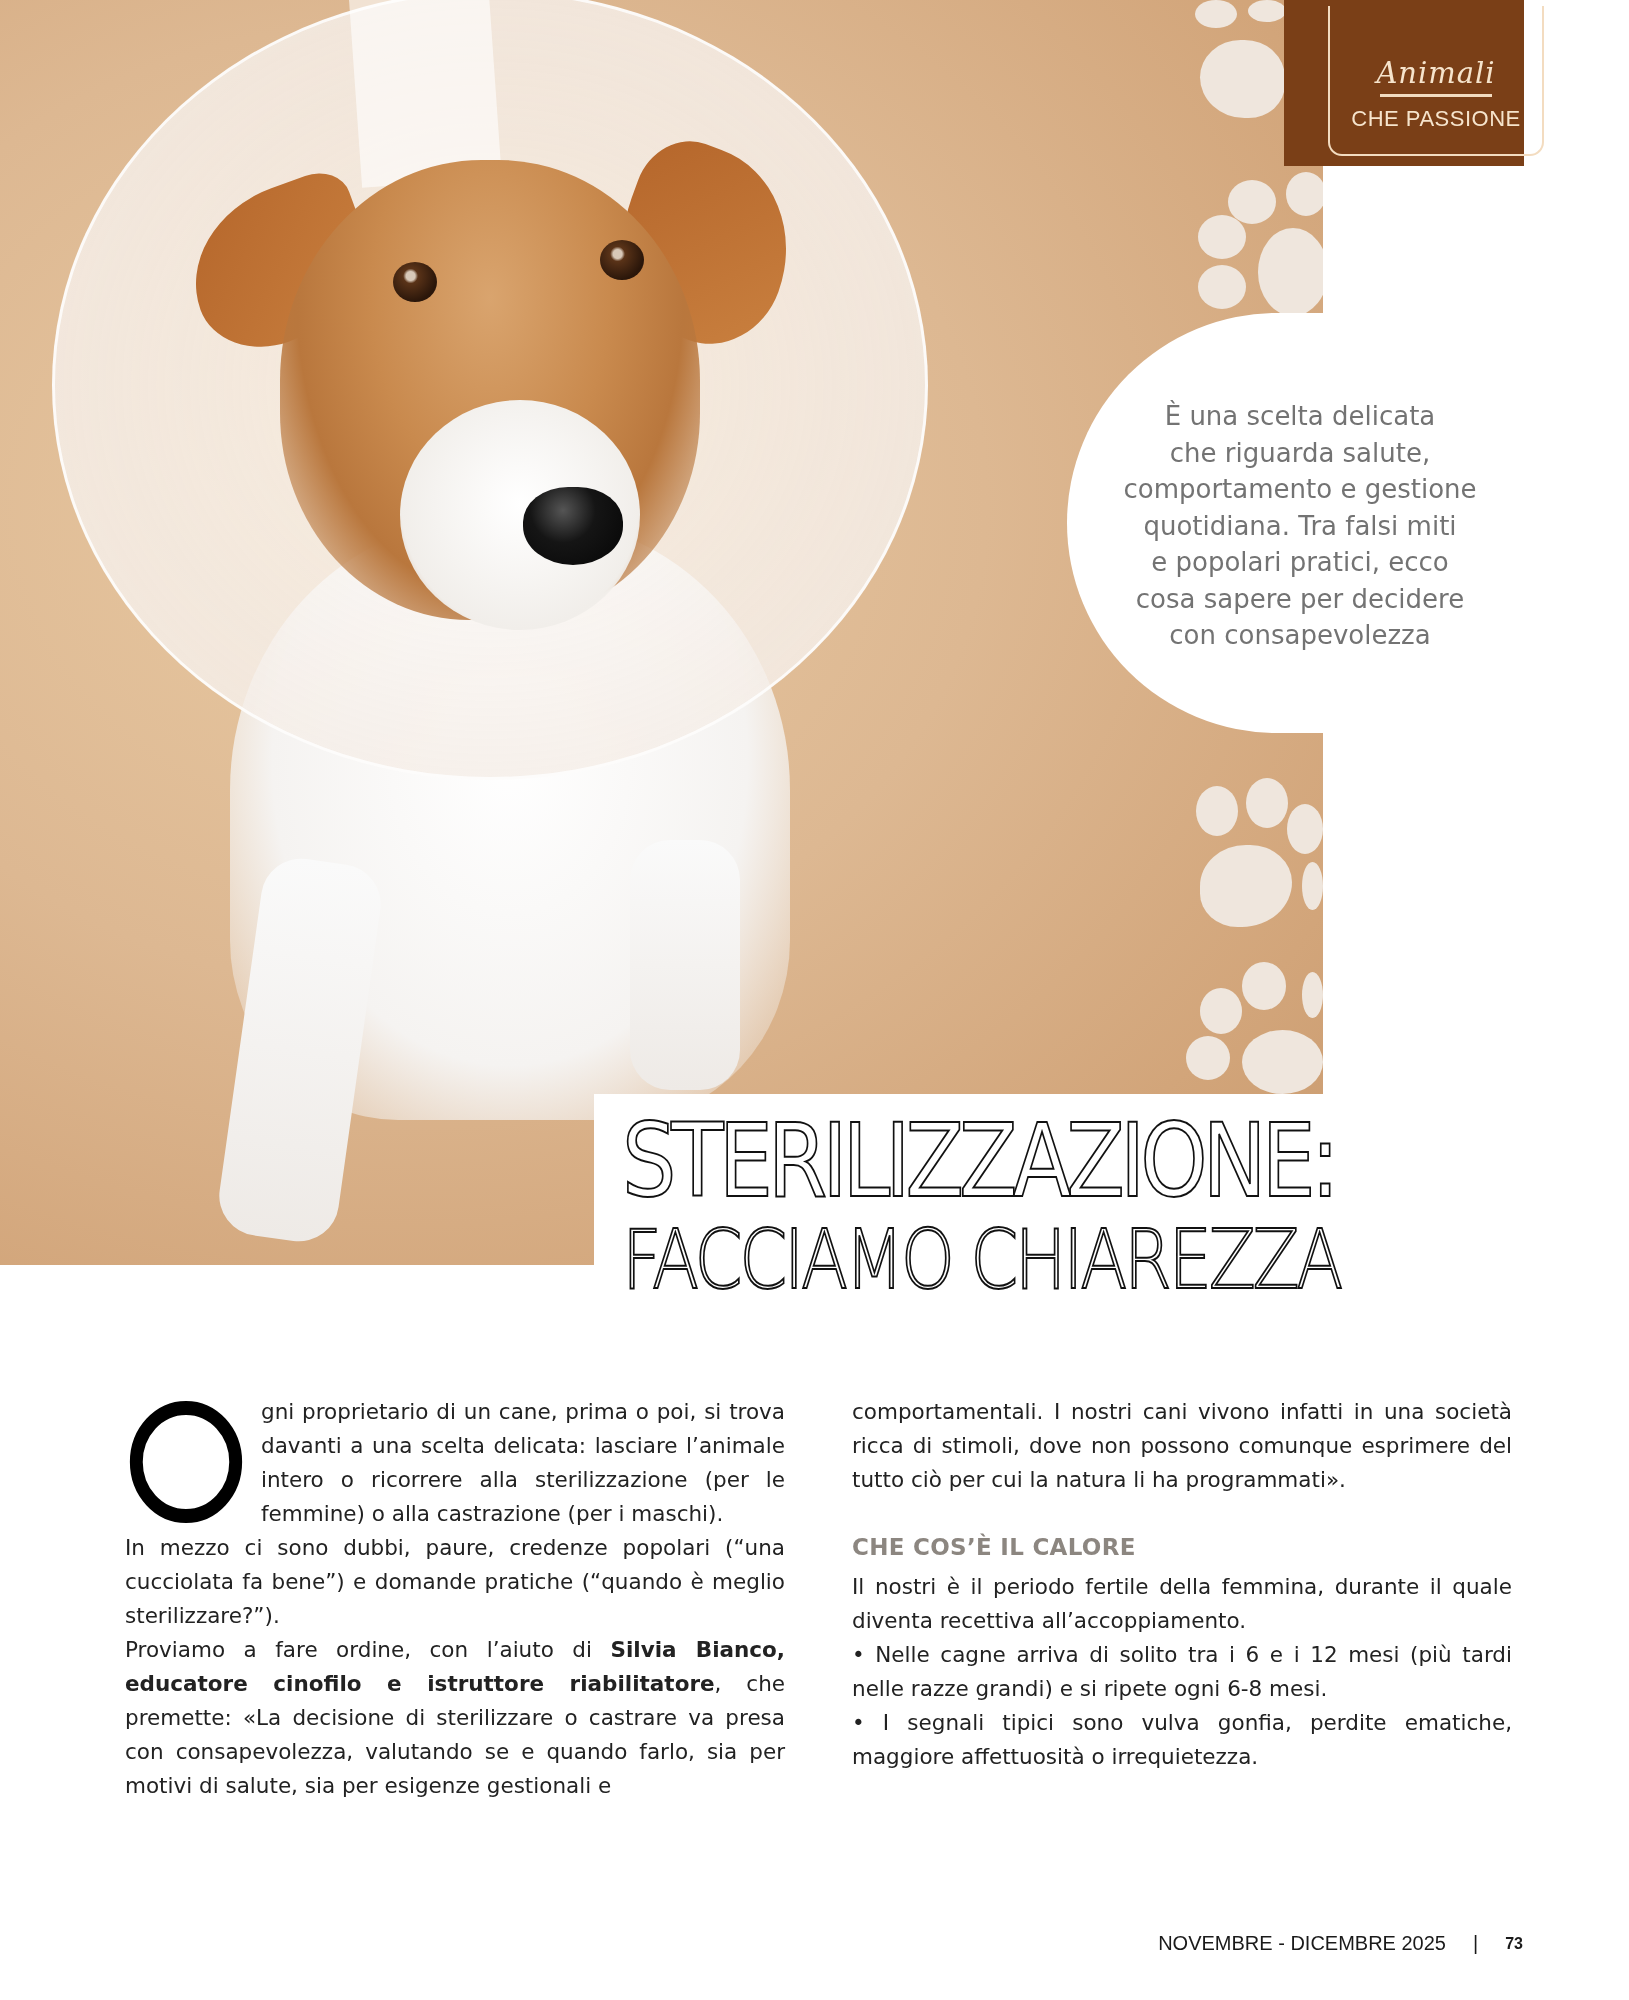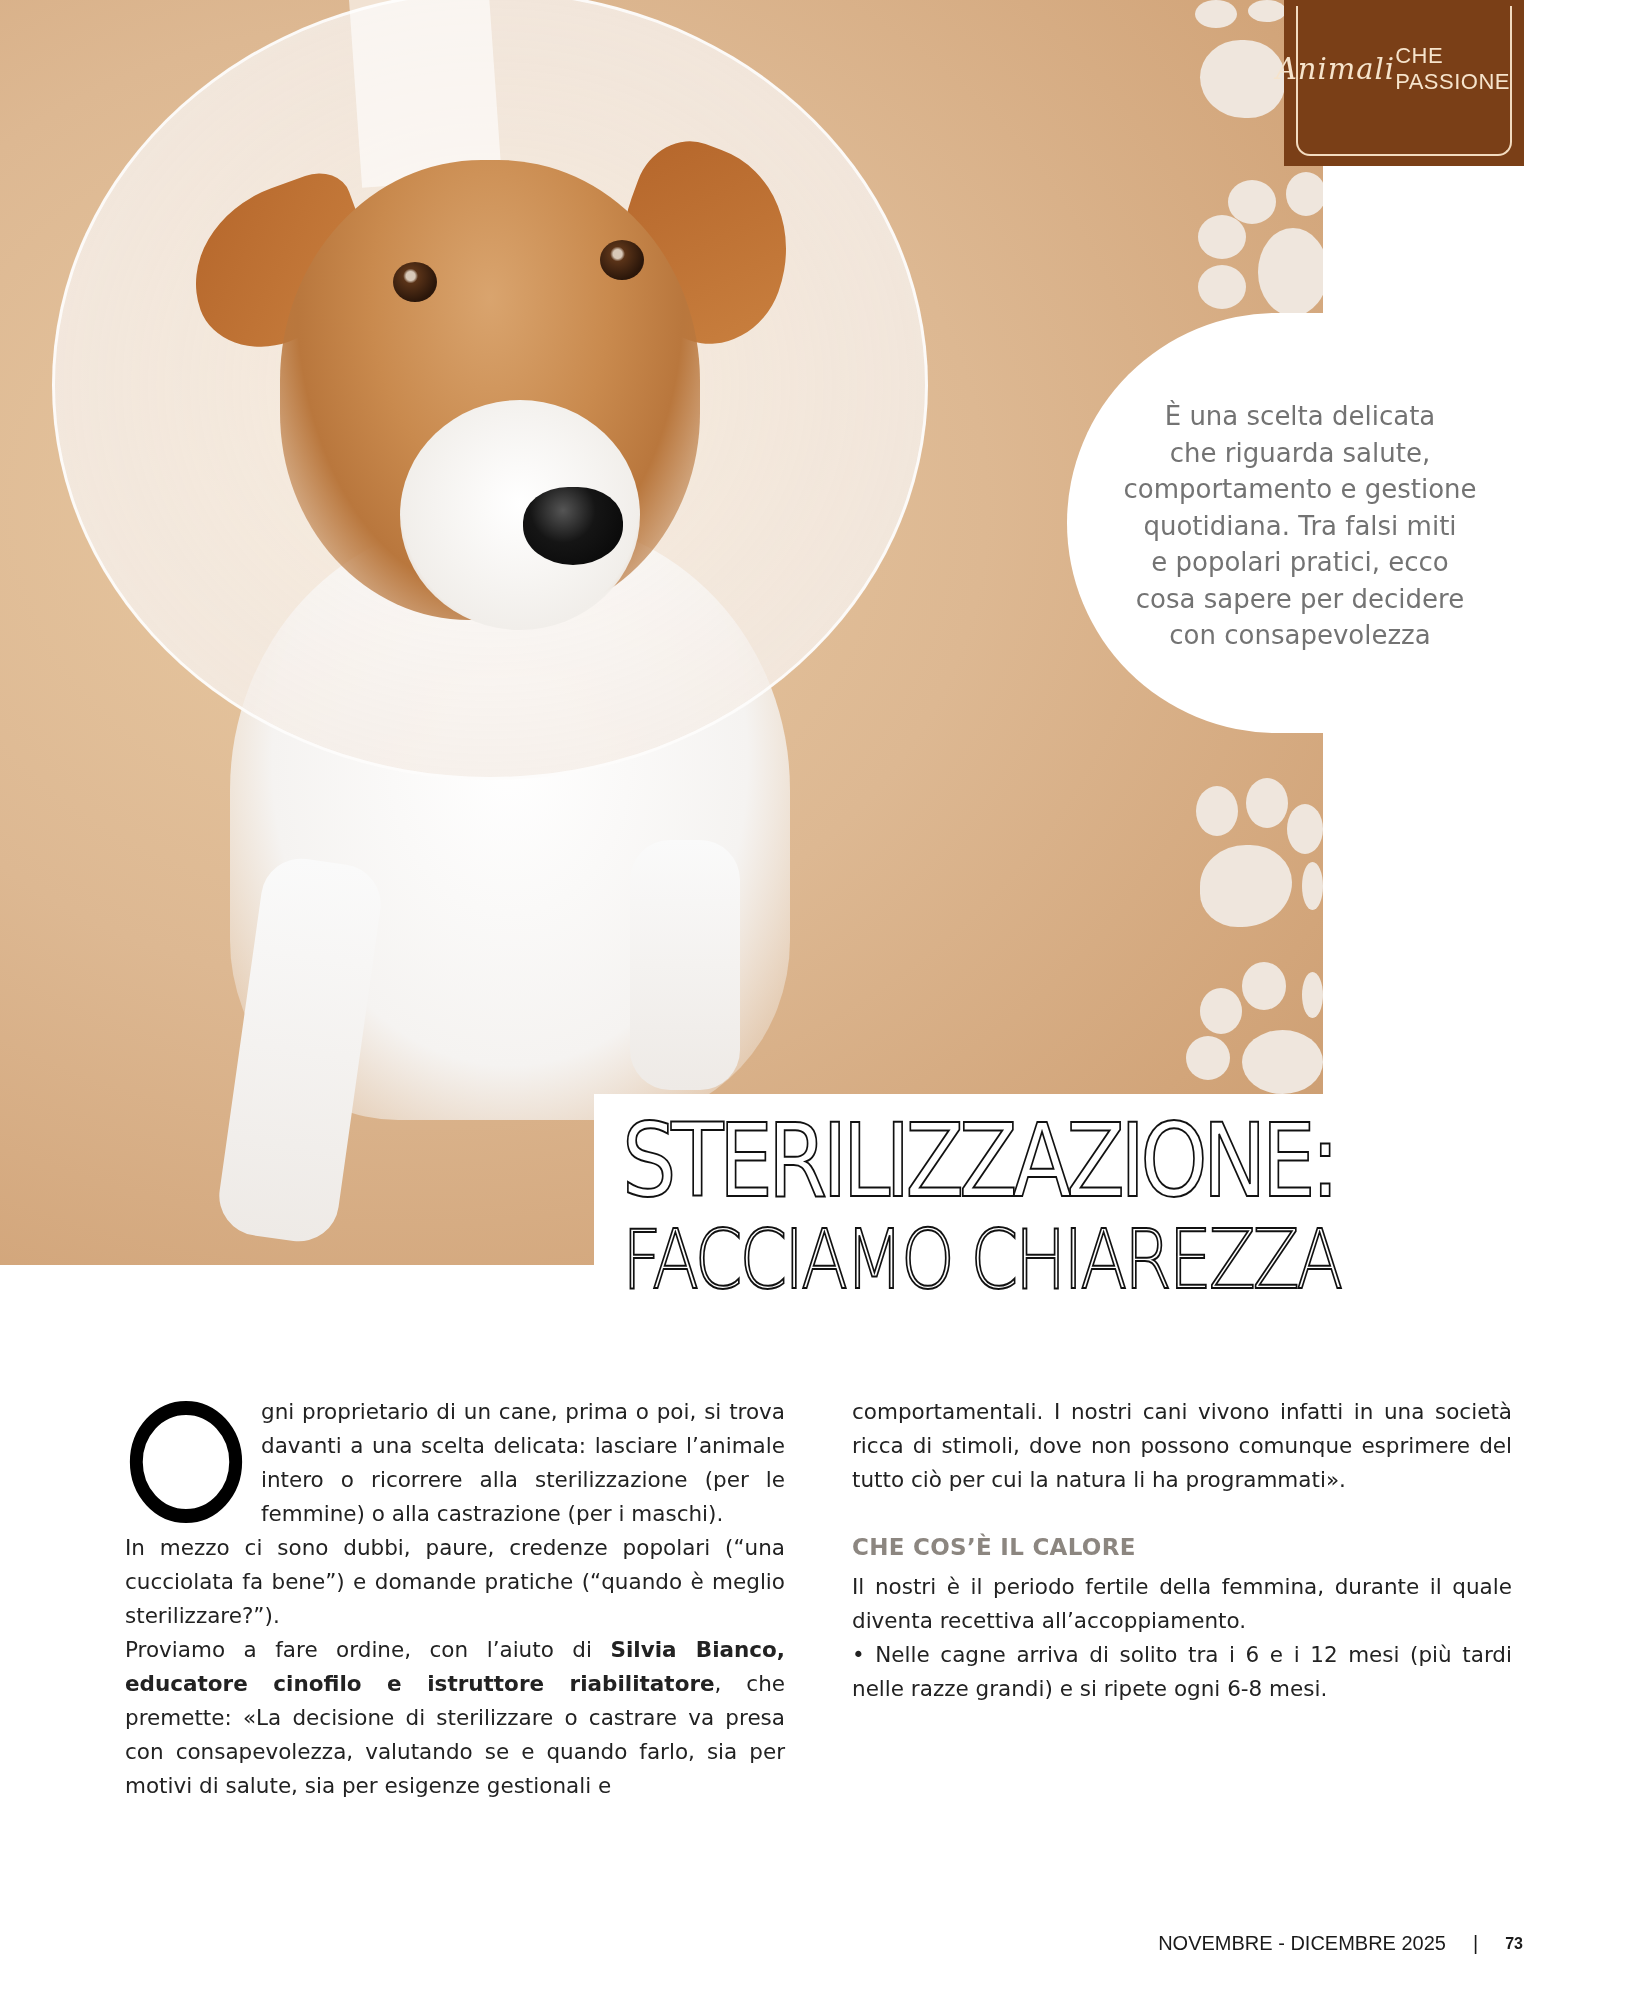--- a/index.html
+++ b/index.html
@@ -52,21 +52,21 @@
     
     .paw-pad { position: absolute; background: #efe6dd; border-radius: 50%; }
 
     
     .badge {
       position: absolute; left: 1284px; top: 0; width: 240px; height: 166px; background: #7a3f17;
       padding: 6px 12px 10px 12px;
     }
     .badge-inner {
       width: 100%; height: 100%; border: 2px solid #f3dcc0; border-top: none; border-radius: 0 0 14px 14px;
-      display: flex; flex-direction: row; align-items: center; justify-content: flex-end; padding-bottom: 22px;
+      display: flex; flex-direction: column; align-items: center; justify-content: flex-end; padding-bottom: 22px; margin-left: 32px;
     }
     .badge-script { font-family: "DejaVu Serif", serif; font-style: italic; color: #f6e4cc; font-size: 29px; letter-spacing: 1px; }
     .badge-rule { width: 112px; height: 3px; background: #f3dcc0; margin: 4px 0 9px 0; }
     .badge-sub { font-family: "Liberation Sans", sans-serif; color: #f6e4cc; font-size: 22px; letter-spacing: 0.5px; }
 
     
     .quote-circle {
       position: absolute; left: 1067px; top: 313px; width: 420px; height: 420px; border-radius: 50%;
       background: #ffffff;
     }
@@ -183,19 +183,20 @@
   <p>gni proprietario di un cane, prima o poi, si trova davanti a una scelta delicata: lasciare l’animale intero o ricorrere alla sterilizzazione (per le femmine) o alla castrazione (per i maschi).</p>
   <p>In mezzo ci sono dubbi, paure, credenze popolari (“una cucciolata fa bene”) e domande pratiche (“quando è meglio sterilizzare?”).</p>
   <p><span>Proviamo a fare ordine, con l’aiuto di </span><span class="bold">Silvia Bianco, educatore cinofilo e istruttore riabilitatore</span><span>, che premette: «La decisione di sterilizzare o castrare va presa con consapevolezza, valutando se e quando farlo, sia per motivi di salute, sia per esigenze gestionali e</span></p>
 </div>
 
 <div class="col right">
   <p class="first">comportamentali. I nostri cani vivono infatti in una società ricca di stimoli, dove non possono comunque esprimere del tutto ciò per cui la natura li ha programmati».</p>
   <div class="section-head">CHE COS’È IL CALORE</div>
   <p>Il nostri è il periodo fertile della femmina, durante il quale diventa recettiva all’accoppiamento.</p>
   <p>• Nelle cagne arriva di solito tra i 6 e i 12 mesi (più tardi nelle razze grandi) e si ripete ogni 6-8 mesi.</p>
+  <p>• I segnali tipici sono vulva gonfia, perdite ematiche, maggiore affettuosità o irrequietezza.</p>
 </div>
 
 <div class="footer">
   <span>NOVEMBRE - DICEMBRE 2025</span>
   <span class="sep">|</span>
   <span class="pg">73</span>
 </div>
 
 </body></html>

